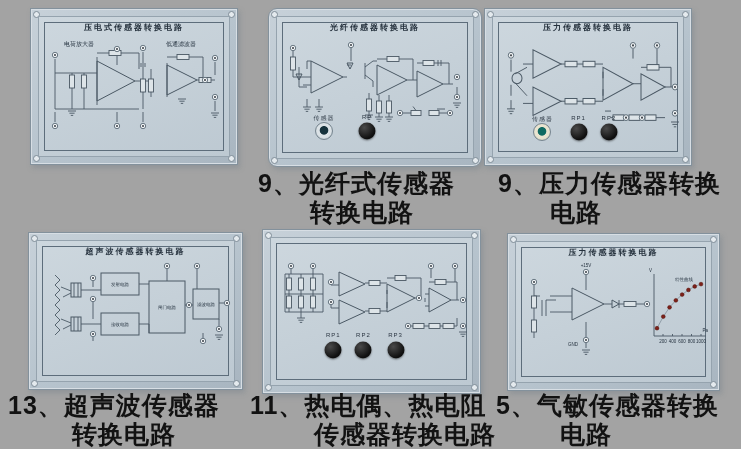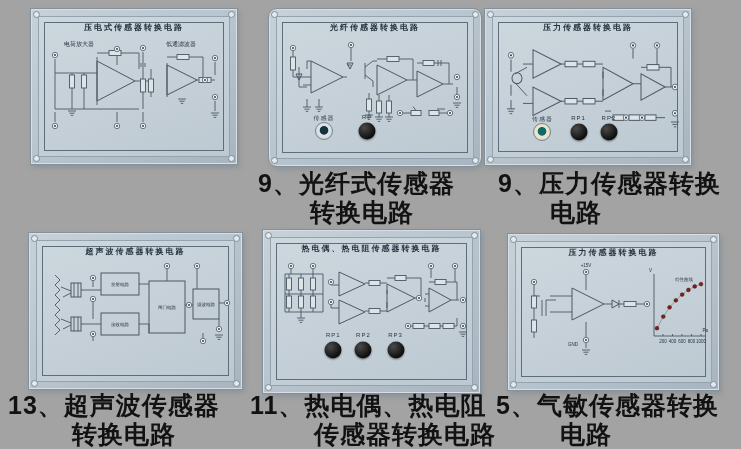--- a/index.html
+++ b/index.html
@@ -253,21 +253,20 @@
     <div class="cap2w">转换电路</div>
   </div>
 
   <div class="panel" style="left:262px;top:229px;width:217px;height:163px;">
     <span class="screw" style="left:2px;top:2px"></span>
     <span class="screw" style="right:2px;top:2px"></span>
     <span class="screw" style="left:2px;bottom:2px"></span>
     <span class="screw" style="right:2px;bottom:2px"></span>
     <div class="plate">
       <div class="sborder"></div>
-      <div class="ptitle">热电偶、热电阻传感器转换电路</div>
       <svg class="sch" viewBox="0 0 201 147" preserveAspectRatio="none">
         <g>
           <path class="ln" d="M20,31 V36 M42,31 V36 M14,36 H52 M14,36 V74 M52,36 V74 M14,56 H52 M14,74 H52 M18,36 V40 M30,36 V40 M42,36 V40 M18,52 V58 M30,52 V58 M42,52 V58 M18,70 V74 M30,70 V74 M42,70 V74 M30,74 V80 M60,47 H68 M60,67 V70 M60,70 H68 M94,45 H98 M109,45 H116 M94,73 H98 M109,73 H116 M116,52 V56 M116,64 V70 M144,60 H150 M116,40 H150 V60 M158,56 H154 M158,68 H154 M180,62 H188 M158,44 H186 V62 M160,31 V40 M184,31 V44 M140,88 H186 M186,88 V80 M154,60 V64"></path>
           <polygon class="op" points="68,34 68,58 94,46"></polygon>
           <polygon class="op" points="68,62 68,86 94,74"></polygon>
           <polygon class="op" points="116,46 116,74 144,60"></polygon>
           <polygon class="op" points="158,50 158,74 180,62"></polygon>
           <rect class="r" x="15.5" y="40" width="5" height="12"></rect>
           <rect class="r" x="27.5" y="40" width="5" height="12"></rect>
           <rect class="r" x="39.5" y="40" width="5" height="12"></rect>

